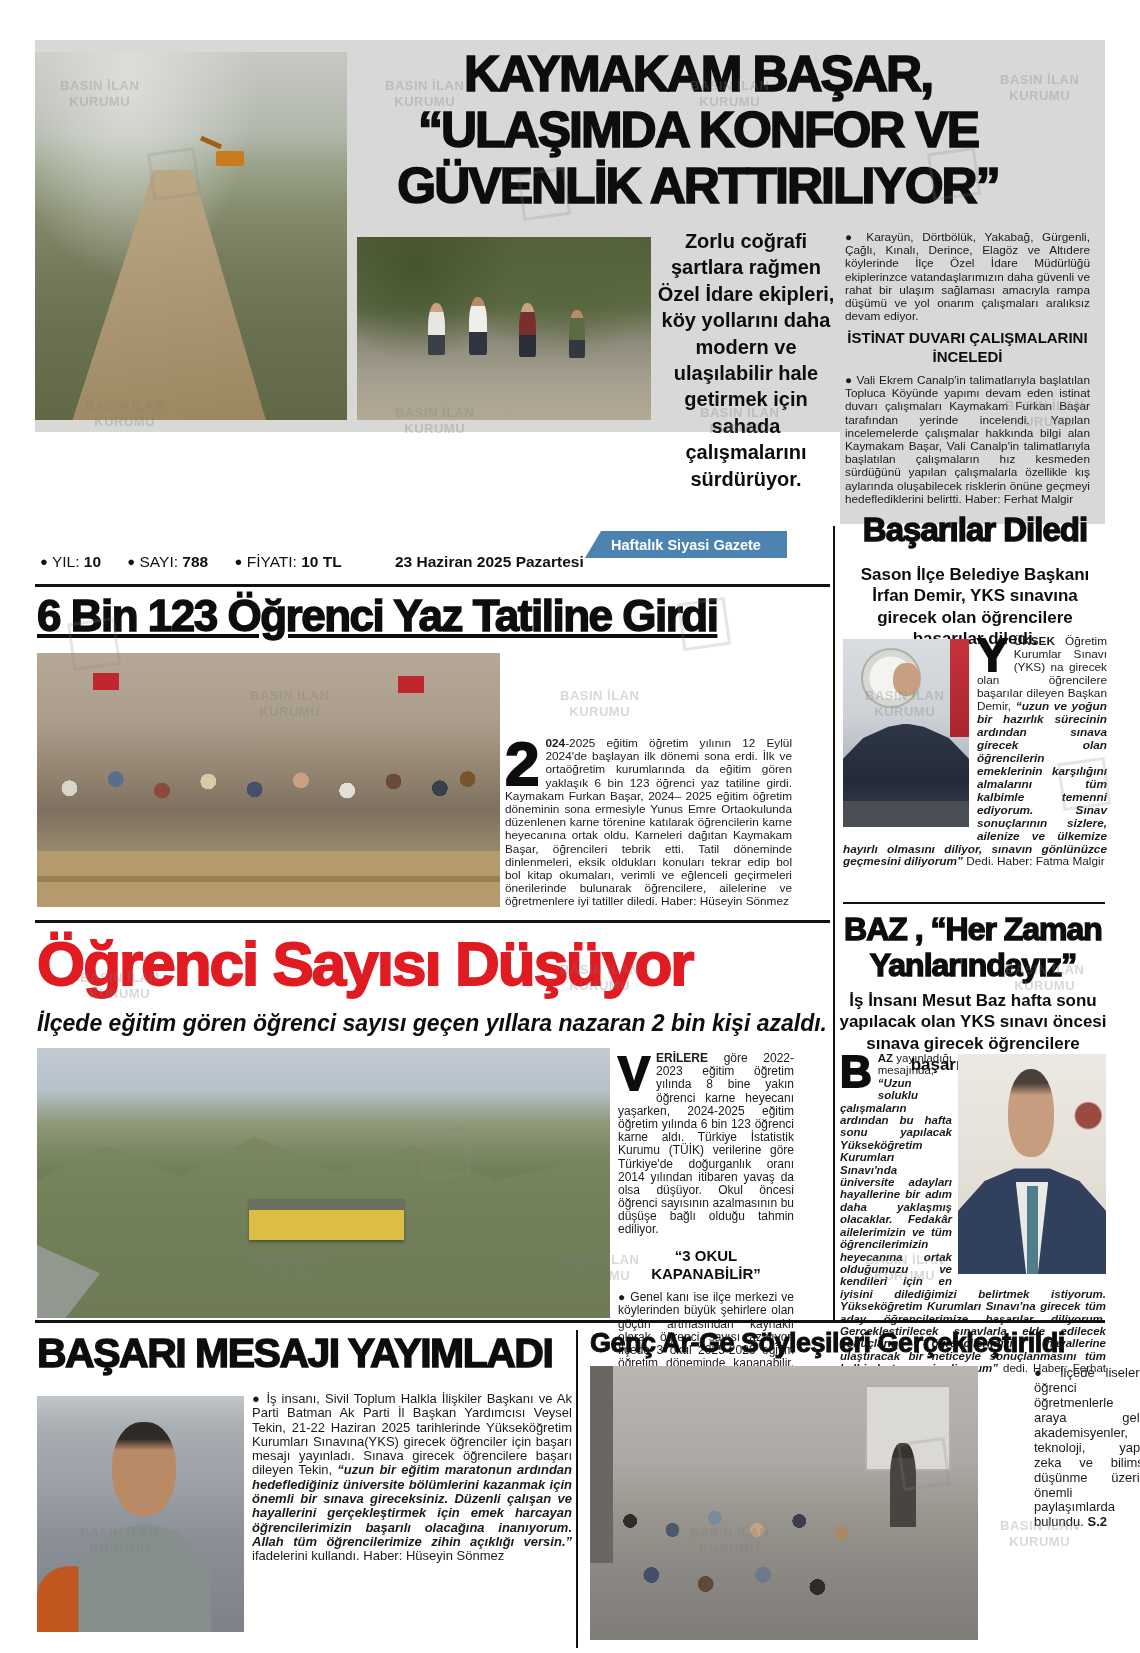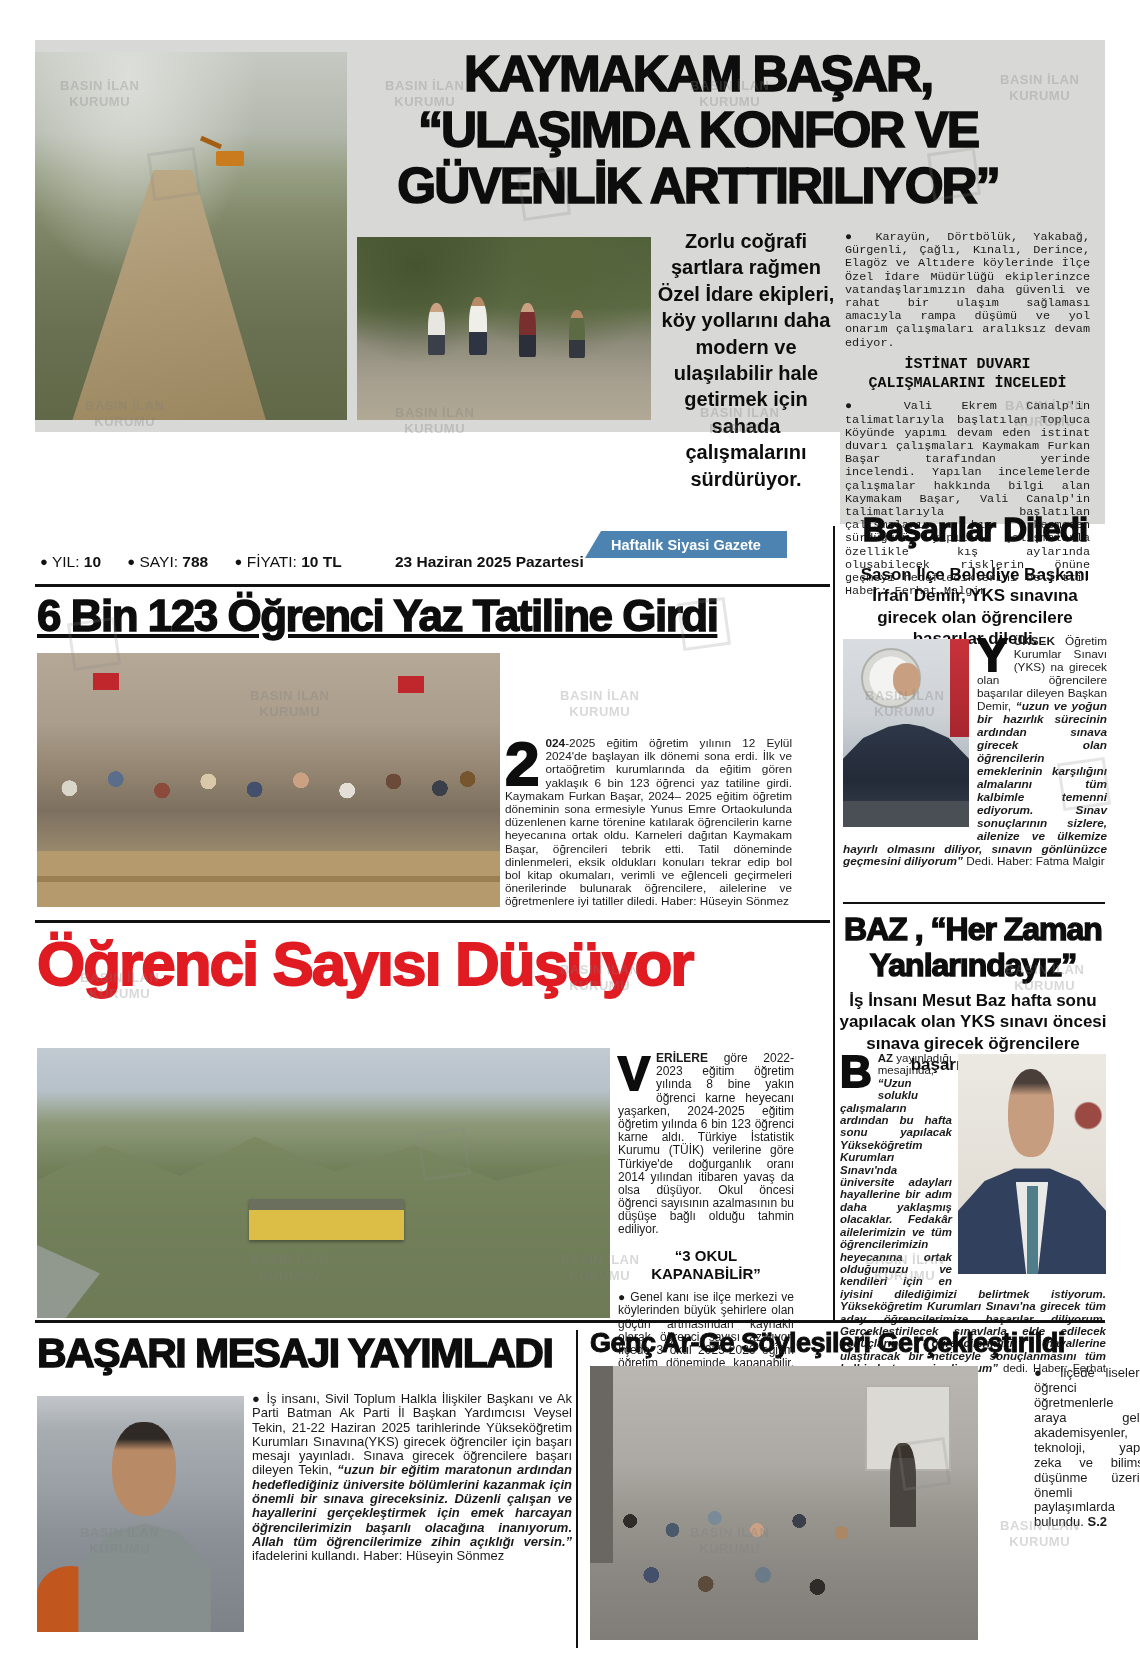--- a/index.html
+++ b/index.html
@@ -12,21 +12,21 @@
   
   .wm{position:absolute;z-index:60;pointer-events:none;font-size:13px;font-weight:700;
       color:rgba(125,125,125,.30);text-align:center;line-height:1.25;letter-spacing:.5px;}
   .cube{position:absolute;z-index:60;pointer-events:none;width:42px;height:42px;
         border:3px solid rgba(135,135,135,.22);transform:rotate(-8deg);}
   
   .grayband{position:absolute;background:#d8d8d6;}
   .top-headline{font-weight:700;-webkit-text-stroke:1.6px #0d0d0d;color:#0d0d0d;
       font-size:50px;line-height:1.12;text-align:center;letter-spacing:-2px;}
   .standfirst-top{font-weight:700;font-size:20px;line-height:1.32;text-align:center;color:#0d0d0d;}
-  .newscol{font-size:11.8px;line-height:1.12;text-align:justify;color:#1a1a1a;font-family:Liberation Mono, monospace;}
+  .newscol{font-size:11.8px;line-height:1.12;text-align:justify;color:#1a1a1a;}
   .newscol p{margin:0 0 6px 0;}
   .colsub{font-size:15px;font-weight:700;text-align:center;margin:6px 0 7px 0;line-height:1.25;color:#0d0d0d;}
   
   .mast{position:absolute;background:#e52028;display:flex;align-items:center;justify-content:center;}
   .mast-title{font-family:"DejaVu Serif",serif;font-weight:700;font-size:66px;color:#fff;
       letter-spacing:1px;text-shadow:-1px -1px 0 #31404d,1px -1px 0 #31404d,-1px 1px 0 #31404d,
       3px 3px 0 #31404d,4px 4px 1px #31404d;}
   .badge{position:absolute;background:#4d83b0;color:#fff;font-size:14.5px;font-weight:700;
       display:flex;align-items:center;justify-content:center;
       clip-path:polygon(16px 0,100% 0,100% 100%,0 100%);}
@@ -191,20 +191,21 @@
       <div class="pp flag"></div>
       <div class="pp head"></div>
       <div class="pp suit"></div>
       <div class="pp desk"></div>
     </div>
     <span class="dropcap" style="font-size:46px;">Y</span><span class="b">ÜKSEK</span><span> Öğretim Kurumlar Sınavı (YKS) na girecek olan öğrencilere başarılar dileyen Başkan Demir, </span><span class="q">“uzun ve yoğun bir hazırlık sürecinin ardından sınava girecek olan öğrencilerin emeklerinin karşılığını almalarını tüm kalbimle temenni ediyorum. Sınav sonuçlarının sizlere, ailenize ve ülkemize hayırlı olmasını diliyor, sınavın gönlünüzce geçmesini diliyorum”</span><span> Dedi. Haber: Fatma Malgir</span>
   </div>
 
   <div class="rule" style="left:35px;top:920px;width:795px;height:3px;"></div>
   <div class="abs h-red" style="left:37px;top:928px;width:792px;font-size:62px;">Öğrenci Sayısı Düşüyor</div>
+  <div class="abs" style="left:37px;top:1010px;width:792px;font-size:23px;font-weight:700;font-style:italic;color:#0d0d0d;">İlçede eğitim gören öğrenci sayısı geçen yıllara nazaran 2 bin kişi azaldı.</div>
 
   <div class="photo ph-mtn" style="left:37px;top:1048px;width:573px;height:270px;">
     <div class="pp ridge"></div>
     <div class="pp school"></div>
     <div class="pp path"></div>
   </div>
 
   <div class="abs body-txt" style="left:618px;top:1052px;width:176px;font-size:12px;line-height:1.1;">
     <span class="dropcap" style="font-size:48px;">V</span><span class="b">ERİLERE</span><span> göre 2022-2023 eğitim öğretim yılında 8 bine yakın öğrenci karne heyecanı yaşarken, 2024-2025 eğitim öğretim yılında 6 bin 123 öğrenci karne aldı. Türkiye İstatistik Kurumu (TÜİK) verilerine göre Türkiye'de doğurganlık oranı 2014 yılından itibaren yavaş da olsa düşüyor. Okul öncesi öğrenci sayısının azalmasının bu düşüşe bağlı olduğu tahmin ediliyor.</span>
     <div class="colsub" style="margin-top:10px;">“3 OKUL KAPANABİLİR”</div>

